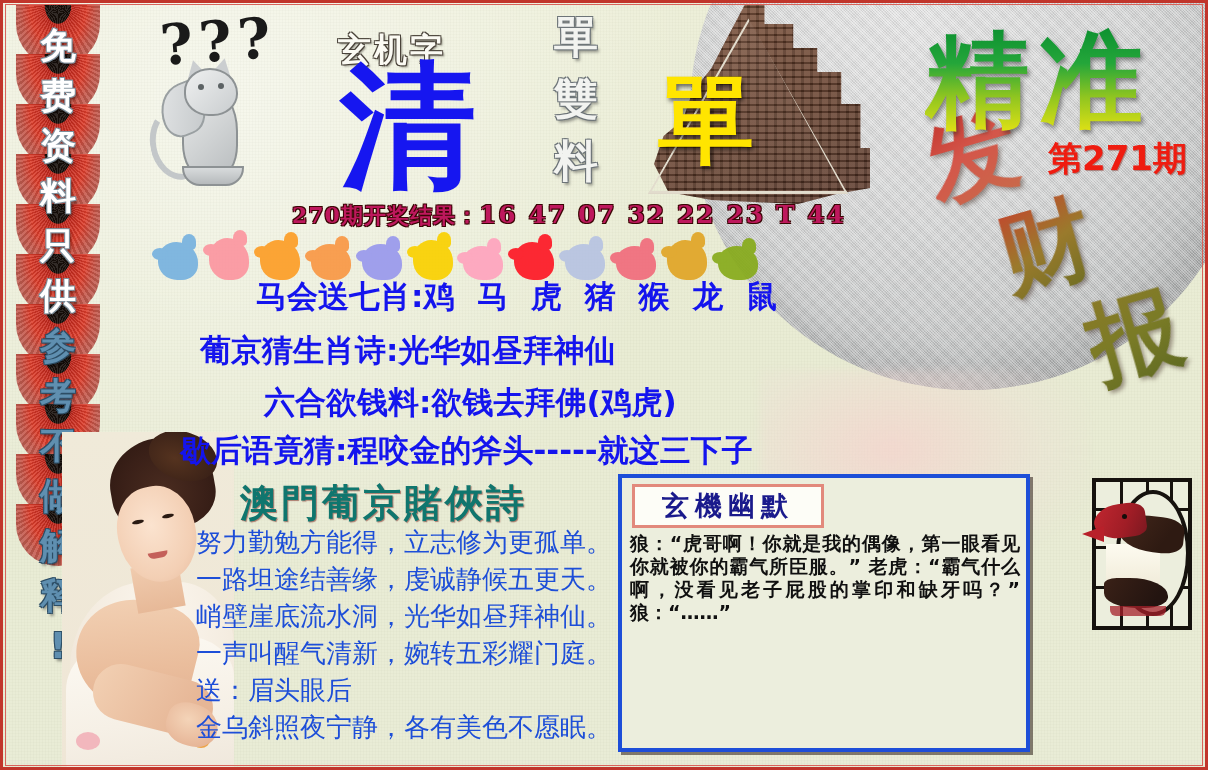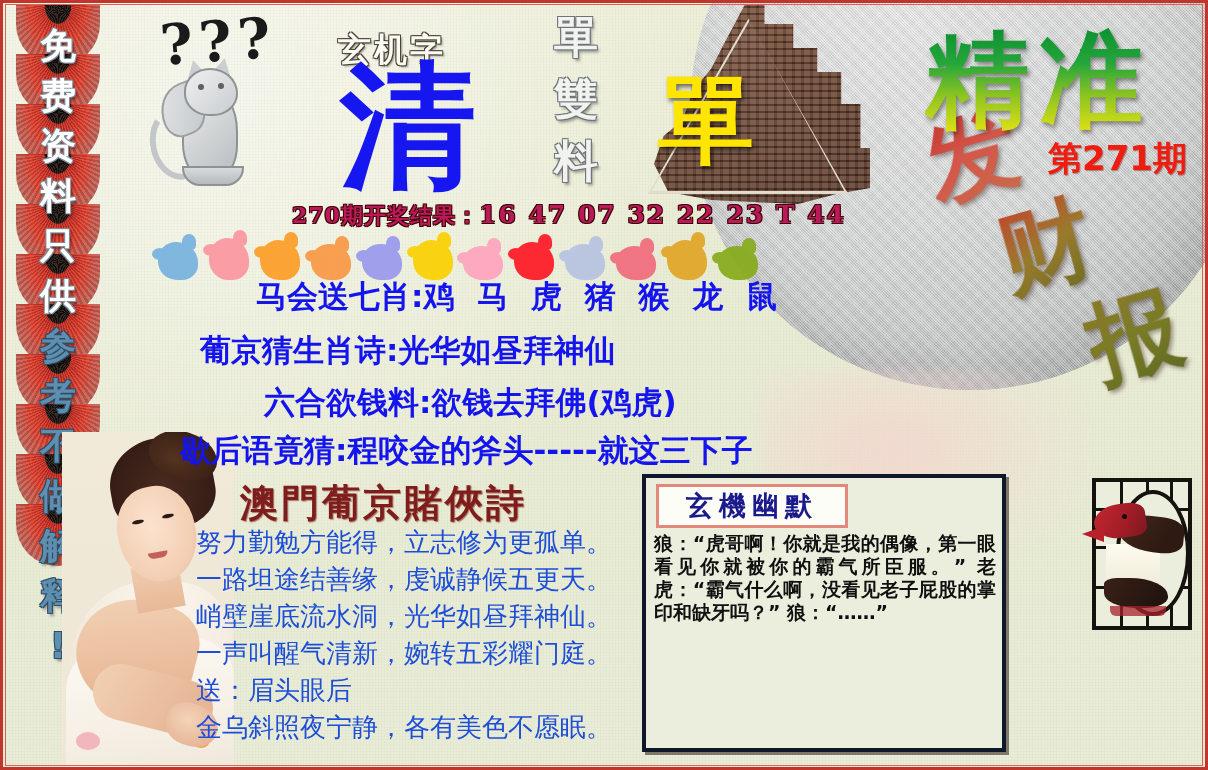--- a/index.html
+++ b/index.html
@@ -373,48 +373,47 @@
   }
   #line1{left:256px;top:276px;font-size:31px;}
   #line1 .val{font-size:31px;letter-spacing:6px;}
   #line2{left:200px;top:330px;font-size:31px;}
   #line3{left:264px;top:382px;font-size:31px;}
   #line4{left:180px;top:430px;font-size:31px;}
 
   
   #poem-title{
     position:absolute;left:240px;top:478px;
-    font-size:38px;font-weight:bold;color:#7f1d1d;
+    font-size:38px;font-weight:bold;color:#0f766e;
     font-family:"DejaVu Serif","Liberation Serif",serif;
     letter-spacing:3px;
     text-shadow:1px 1px 1px rgba(110,12,6,.5);
     z-index:16;
   }
   #poem{
     position:absolute;left:196px;top:524px;
     width:420px;
     z-index:16;
   }
   #poem div{
     font-size:26px;line-height:37px;
     font-family:"DejaVu Sans","Liberation Sans",sans-serif;
     color:#1d4ed8;
     white-space:nowrap;
   }
 
   
   #joke{
     position:absolute;left:618px;top:474px;
-    width:364px;height:278px;
+    width:412px;height:278px;
     background:#eceedd;
-    border:4px solid #0f172a;
+    border:4px solid #1d4ed8;
     box-shadow:3px 3px 0 rgba(40,25,20,.55);
     z-index:18;
     box-sizing:border-box;
-    margin-left:24px;
   }
   #joke-head{
     margin:6px 0 0 10px;
     width:192px;height:44px;
     background:#fdfdf7;
     border:3px solid #e2897c;
     box-sizing:border-box;
     display:flex;align-items:center;justify-content:center;
   }
   #joke-head span{

